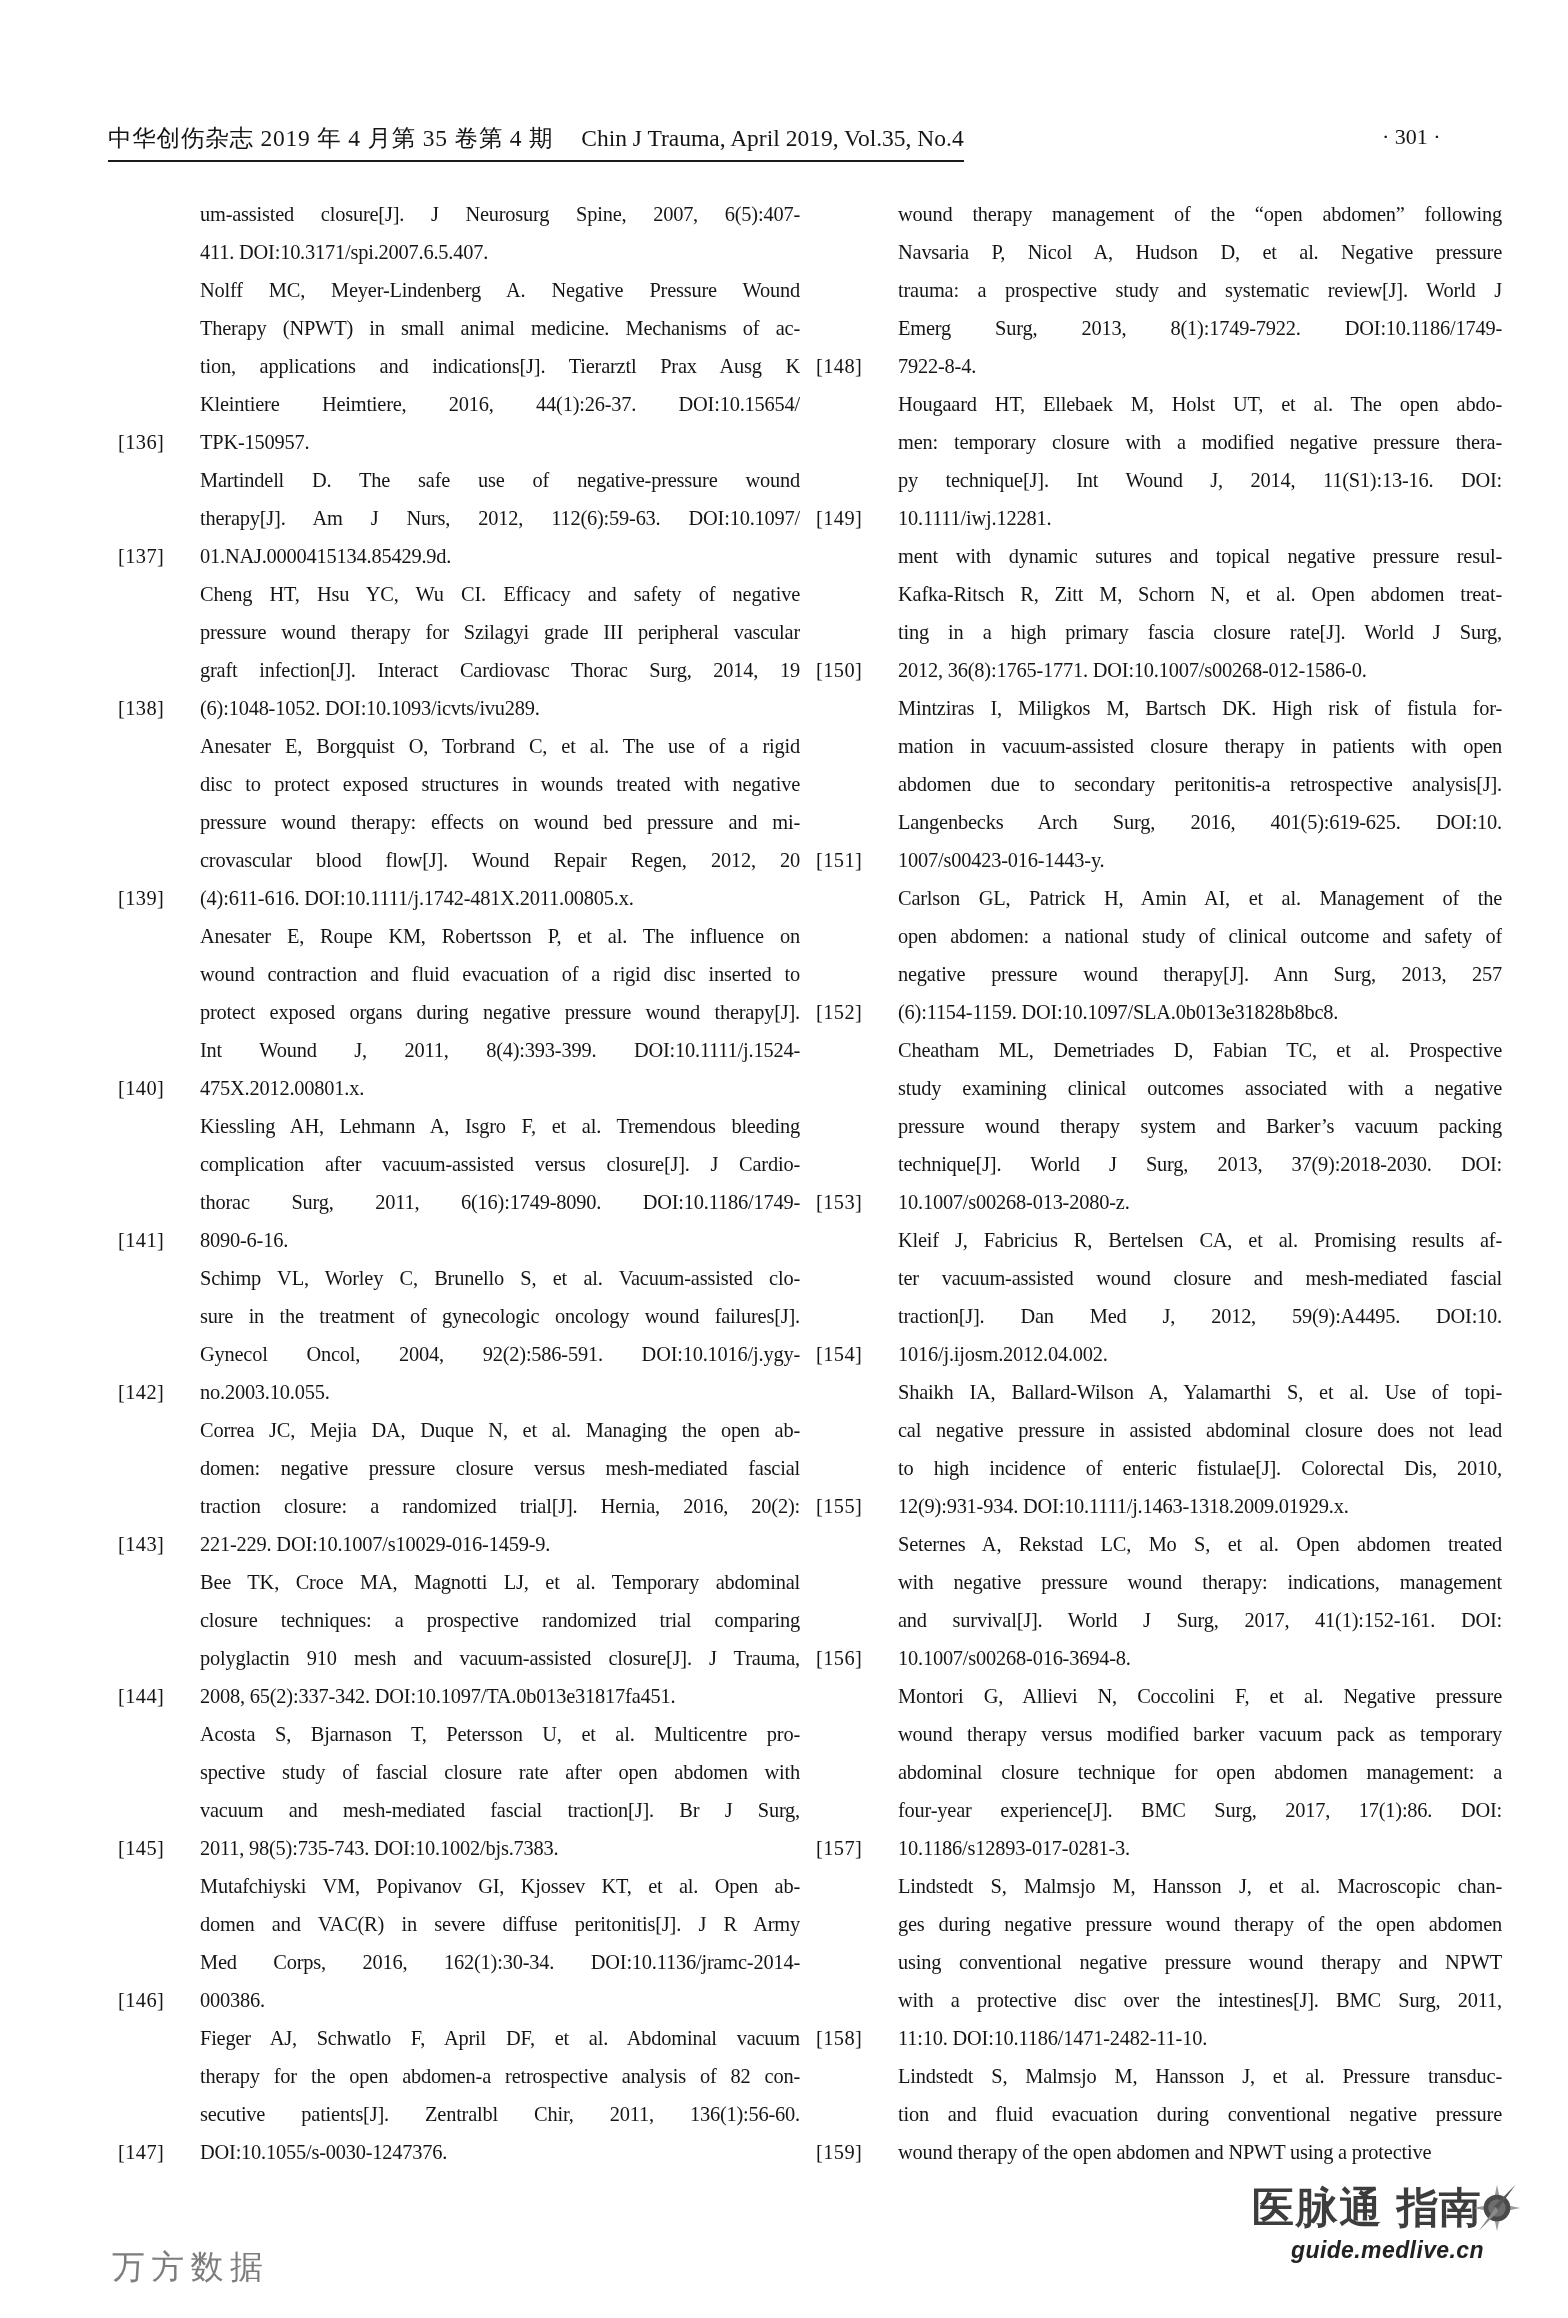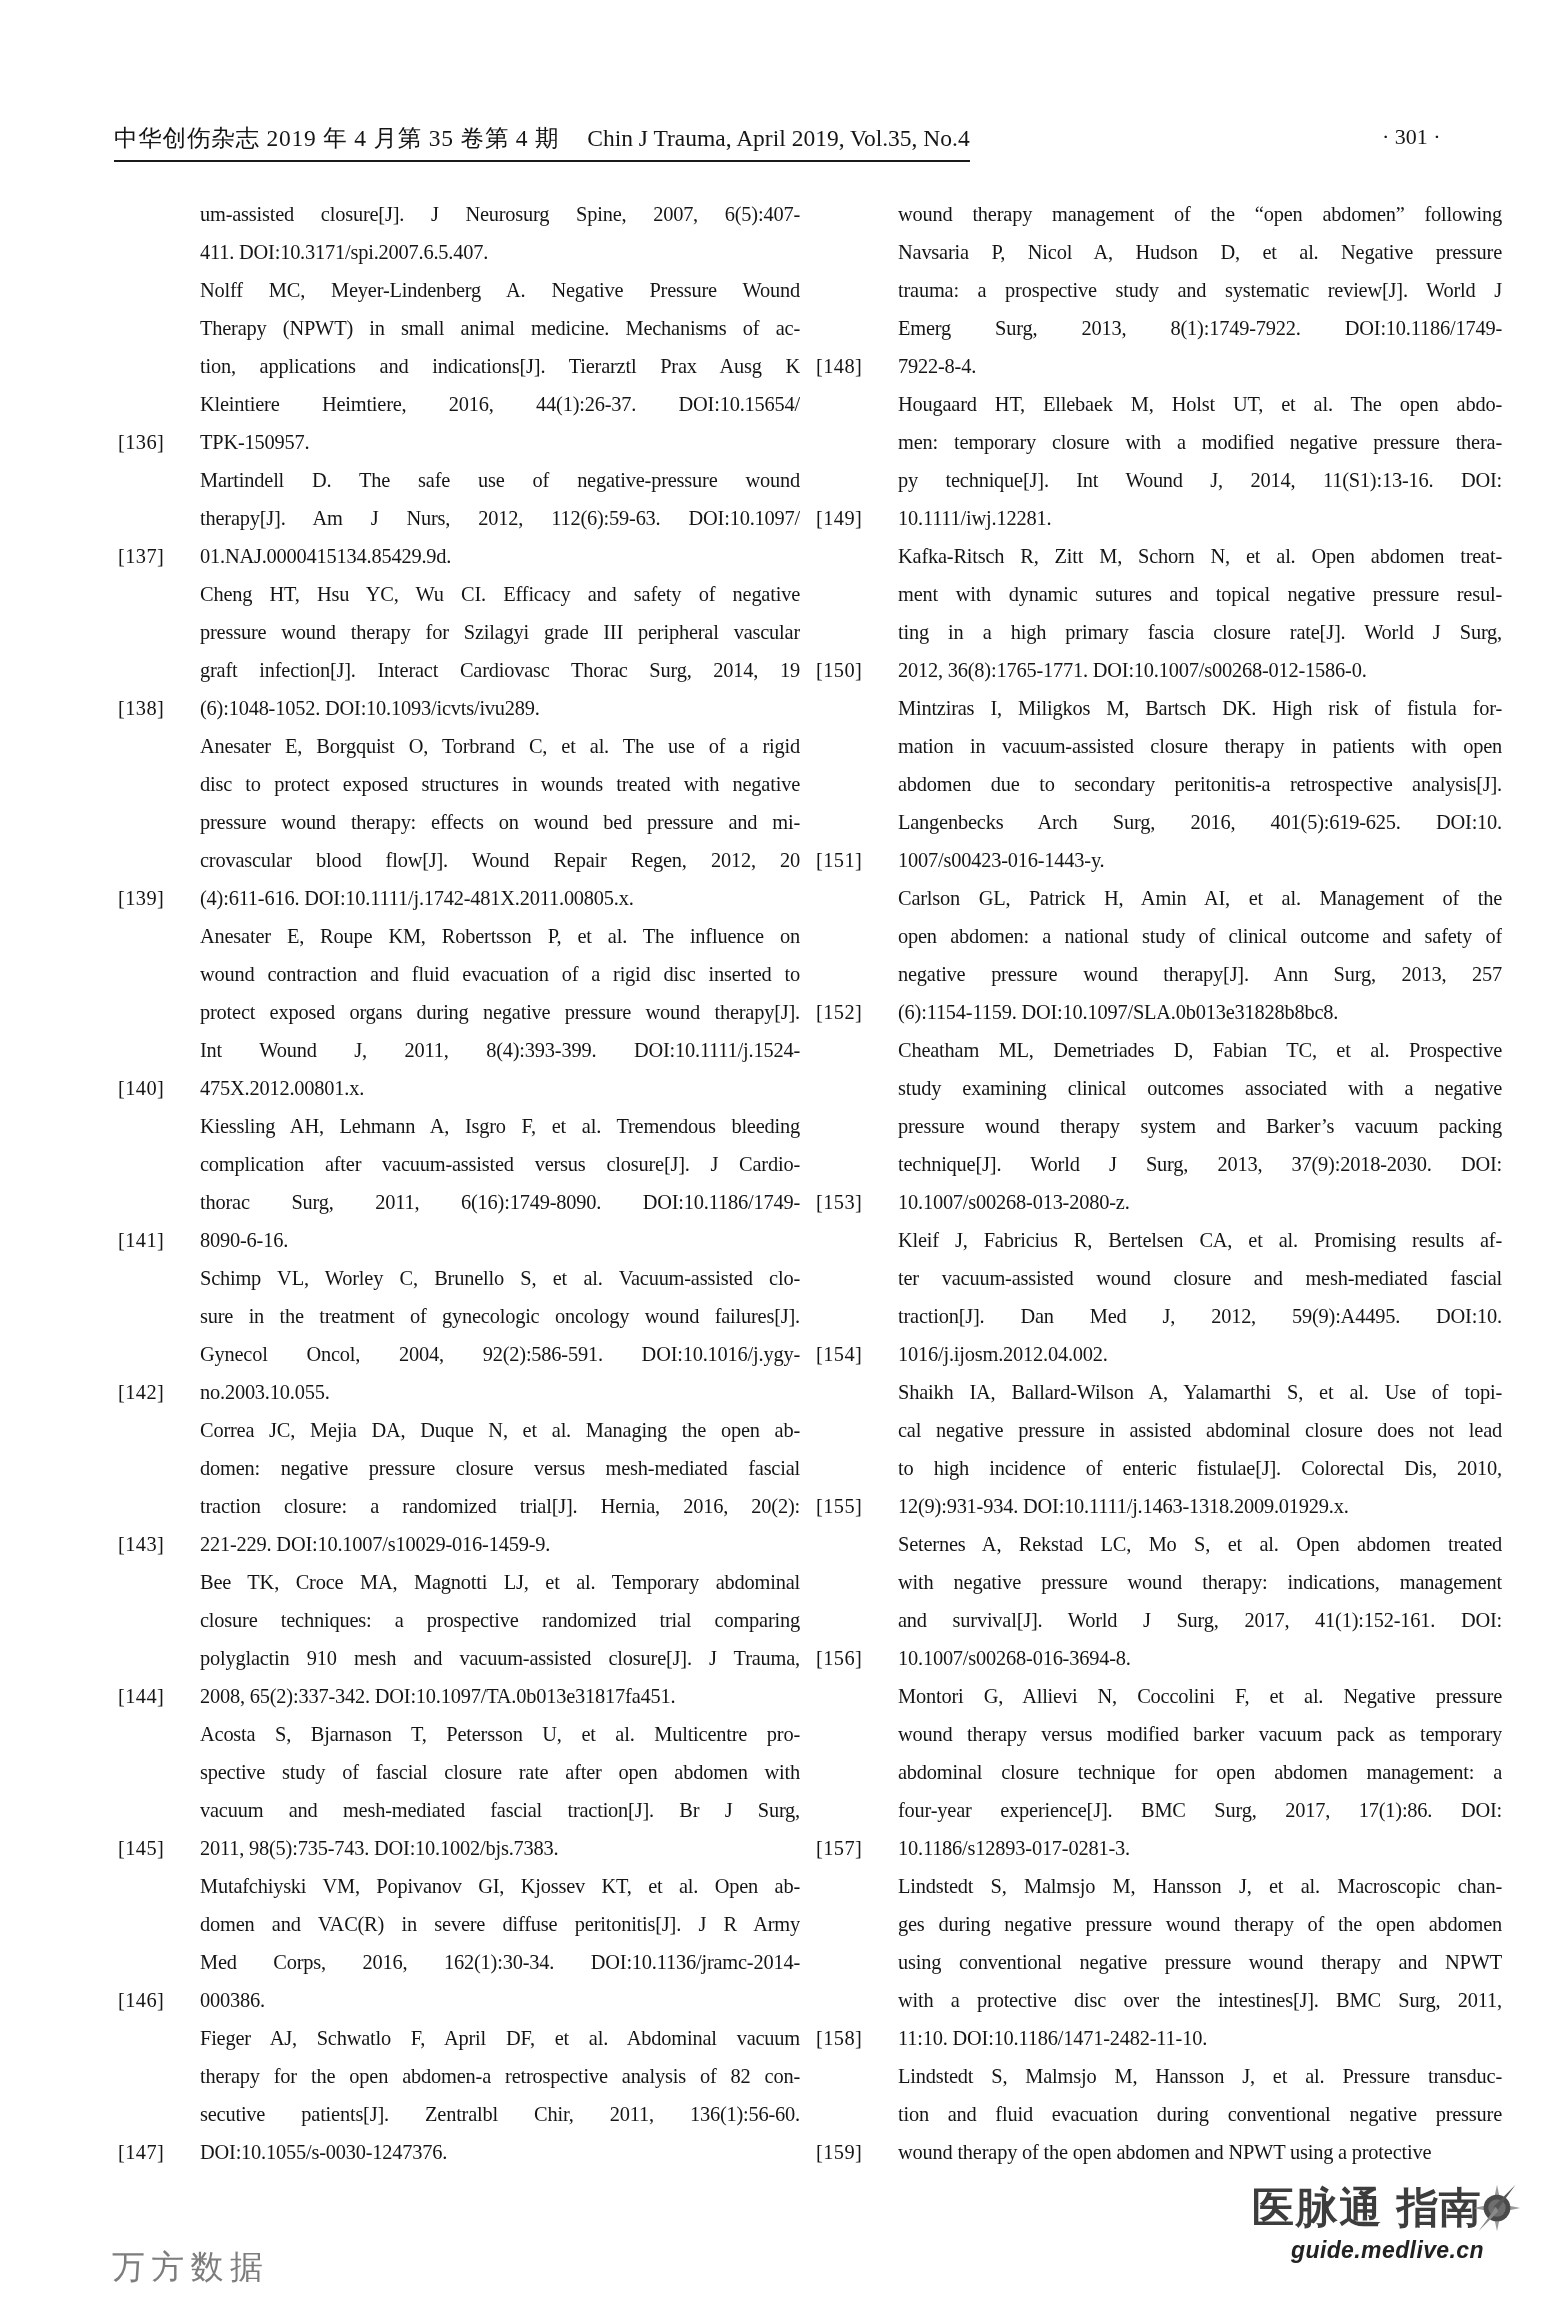--- a/index.html
+++ b/index.html
@@ -1,21 +1,21 @@
 <!DOCTYPE html>
 <html style="font-size:12.6px"><head>
 <meta charset="utf-8">
 <style>
   html,body{margin:0;padding:0;}
   body{
     width:1569px;height:2319px;position:relative;background:#ffffff;
     font-family:"Liberation Serif", serif;color:#151515;overflow:hidden;
   }
   
-  .header{position:absolute;left:114px;top:124px;width:1357px;}
+  .header{position:absolute;left:108px;top:124px;width:1357px;}
   .journal-line{
     display:inline-block;font-size:23.5px;line-height:28px;
     border-bottom:2.4px solid #1a1a1a;padding-bottom:7.8px;white-space:nowrap;
   }
   .journal-line .cn{letter-spacing:0.8px;}
   .journal-line .en{margin-left:22px;}
   .page-num{
     position:absolute;left:1382px;top:124px;font-size:22px;white-space:nowrap;
   }
   
@@ -201,22 +201,22 @@
       <div class="ref-body">
         <div class="line">Hougaard HT, Ellebaek M, Holst UT, et al. The open abdo-</div>
         <div class="line">men: temporary closure with a modified negative pressure thera-</div>
         <div class="line">py technique[J]. Int Wound J, 2014, 11(S1):13-16. DOI:</div>
         <div class="line last">10.1111/iwj.12281.</div>
       </div>
     </div>
     <div class="ref">
       <div class="ref-num">[150]</div>
       <div class="ref-body">
+        <div class="line">ment with dynamic sutures and topical negative pressure resul-</div>
         <div class="line">Kafka-Ritsch R, Zitt M, Schorn N, et al. Open abdomen treat-</div>
-        <div class="line">ment with dynamic sutures and topical negative pressure resul-</div>
         <div class="line">ting in a high primary fascia closure rate[J]. World J Surg,</div>
         <div class="line last">2012, 36(8):1765-1771. DOI:10.1007/s00268-012-1586-0.</div>
       </div>
     </div>
     <div class="ref">
       <div class="ref-num">[151]</div>
       <div class="ref-body">
         <div class="line">Mintziras I, Miligkos M, Bartsch DK. High risk of fistula for-</div>
         <div class="line">mation in vacuum-assisted closure therapy in patients with open</div>
         <div class="line">abdomen due to secondary peritonitis-a retrospective analysis[J].</div>

